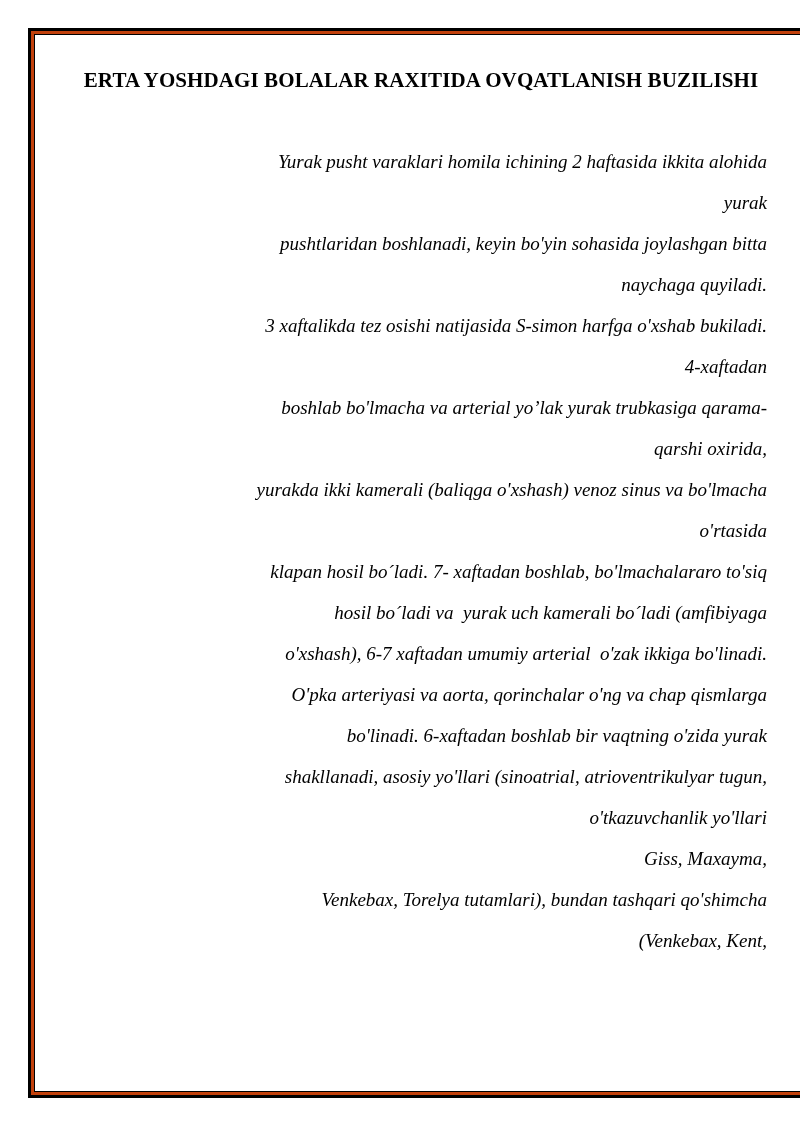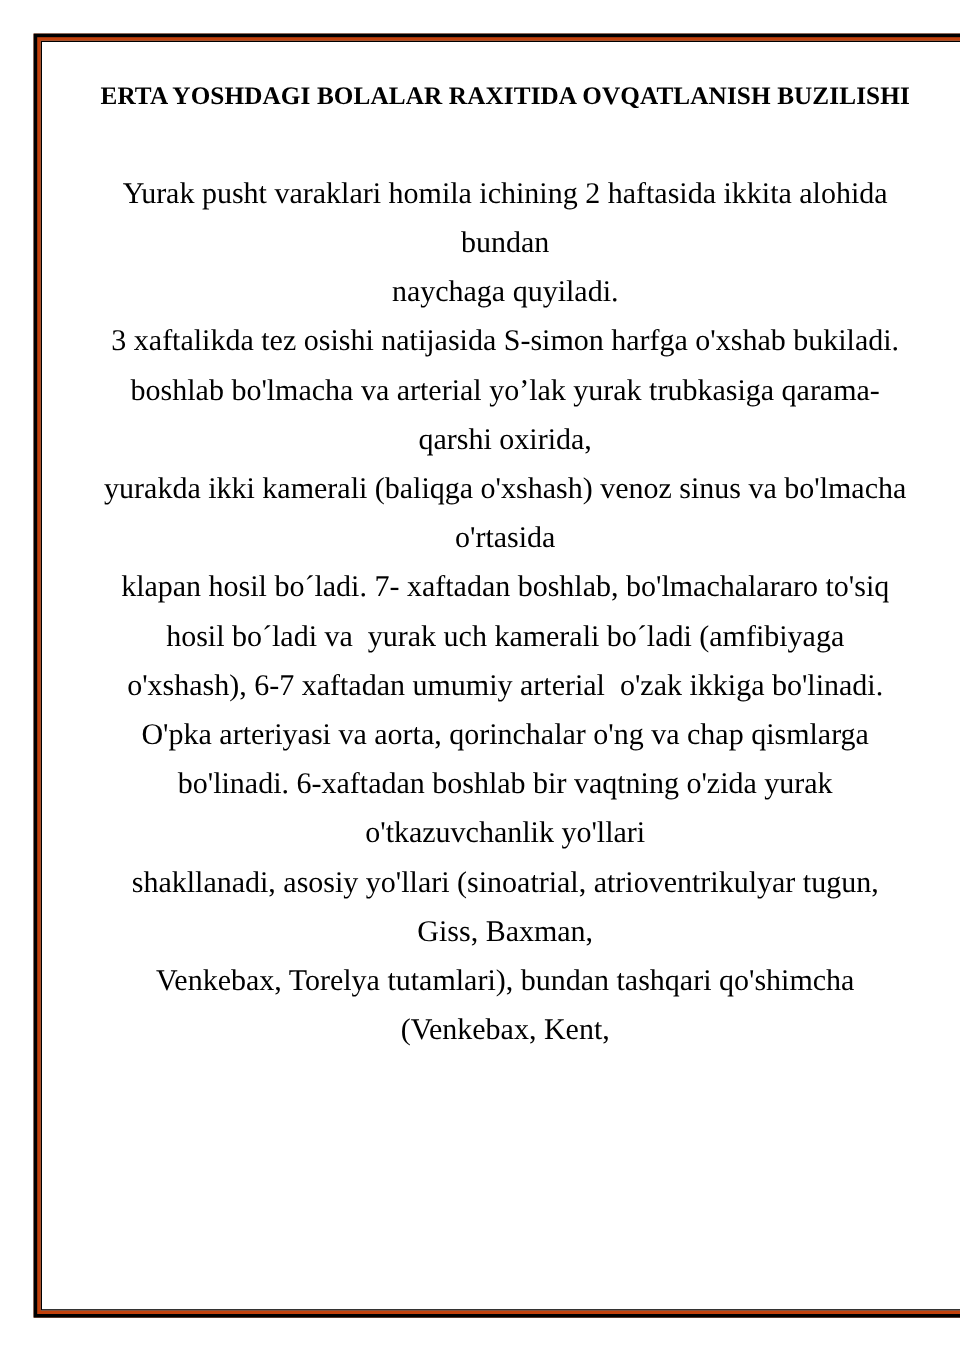--- a/index.html
+++ b/index.html
@@ -59,54 +59,57 @@
   .title-gap {
     height: 44px;
   }
 
   .body-block {
     margin: 0;
     color: #000000;
   }
 
   .body-line {
-    font-size: 25px;
+    font-size: 19px;
     line-height: 41px;
     color: #000000;
     white-space: pre-wrap;
-    text-align: center;
+    text-align: right;
+    font-style: italic;
   }
 </style>
 </head>
 <body>
 
 <div class="page-frame">
   <div class="page-frame-inner">
     <div class="page-content">
 
       <h1 class="doc-title">ERTA YOSHDAGI BOLALAR RAXITIDA OVQATLANISH BUZILISHI</h1>
 
       <div class="title-gap"></div>
 
       <div class="body-block">
           <div class="body-line">Yurak pusht varaklari homila ichining 2 haftasida ikkita alohida</div>
-          <div class="body-line">bundan</div>
+          <div class="body-line">yurak</div>
+          <div class="body-line">pushtlaridan boshlanadi, keyin bo'yin sohasida joylashgan bitta</div>
           <div class="body-line">naychaga quyiladi.</div>
           <div class="body-line">3 xaftalikda tez osishi natijasida S-simon harfga o'xshab bukiladi.</div>
+          <div class="body-line">4-xaftadan</div>
           <div class="body-line">boshlab bo'lmacha va arterial yo’lak yurak trubkasiga qarama-</div>
           <div class="body-line">qarshi oxirida,</div>
           <div class="body-line">yurakda ikki kamerali (baliqga o'xshash) venoz sinus va bo'lmacha</div>
           <div class="body-line">o'rtasida</div>
           <div class="body-line">klapan hosil bo´ladi. 7- xaftadan boshlab, bo'lmachalararo to'siq</div>
           <div class="body-line">hosil bo´ladi va  yurak uch kamerali bo´ladi (amfibiyaga</div>
           <div class="body-line">o'xshash), 6-7 xaftadan umumiy arterial  o'zak ikkiga bo'linadi.</div>
           <div class="body-line">O'pka arteriyasi va aorta, qorinchalar o'ng va chap qismlarga</div>
           <div class="body-line">bo'linadi. 6-xaftadan boshlab bir vaqtning o'zida yurak</div>
+          <div class="body-line">shakllanadi, asosiy yo'llari (sinoatrial, atrioventrikulyar tugun,</div>
           <div class="body-line">o'tkazuvchanlik yo'llari</div>
-          <div class="body-line">shakllanadi, asosiy yo'llari (sinoatrial, atrioventrikulyar tugun,</div>
-          <div class="body-line">Giss, Baxman,</div>
+          <div class="body-line">Giss, Maxayma,</div>
           <div class="body-line">Venkebax, Torelya tutamlari), bundan tashqari qo'shimcha</div>
           <div class="body-line">(Venkebax, Kent,</div>
         </div>
 
     </div>
   </div>
 </div>
 
 </body></html>

